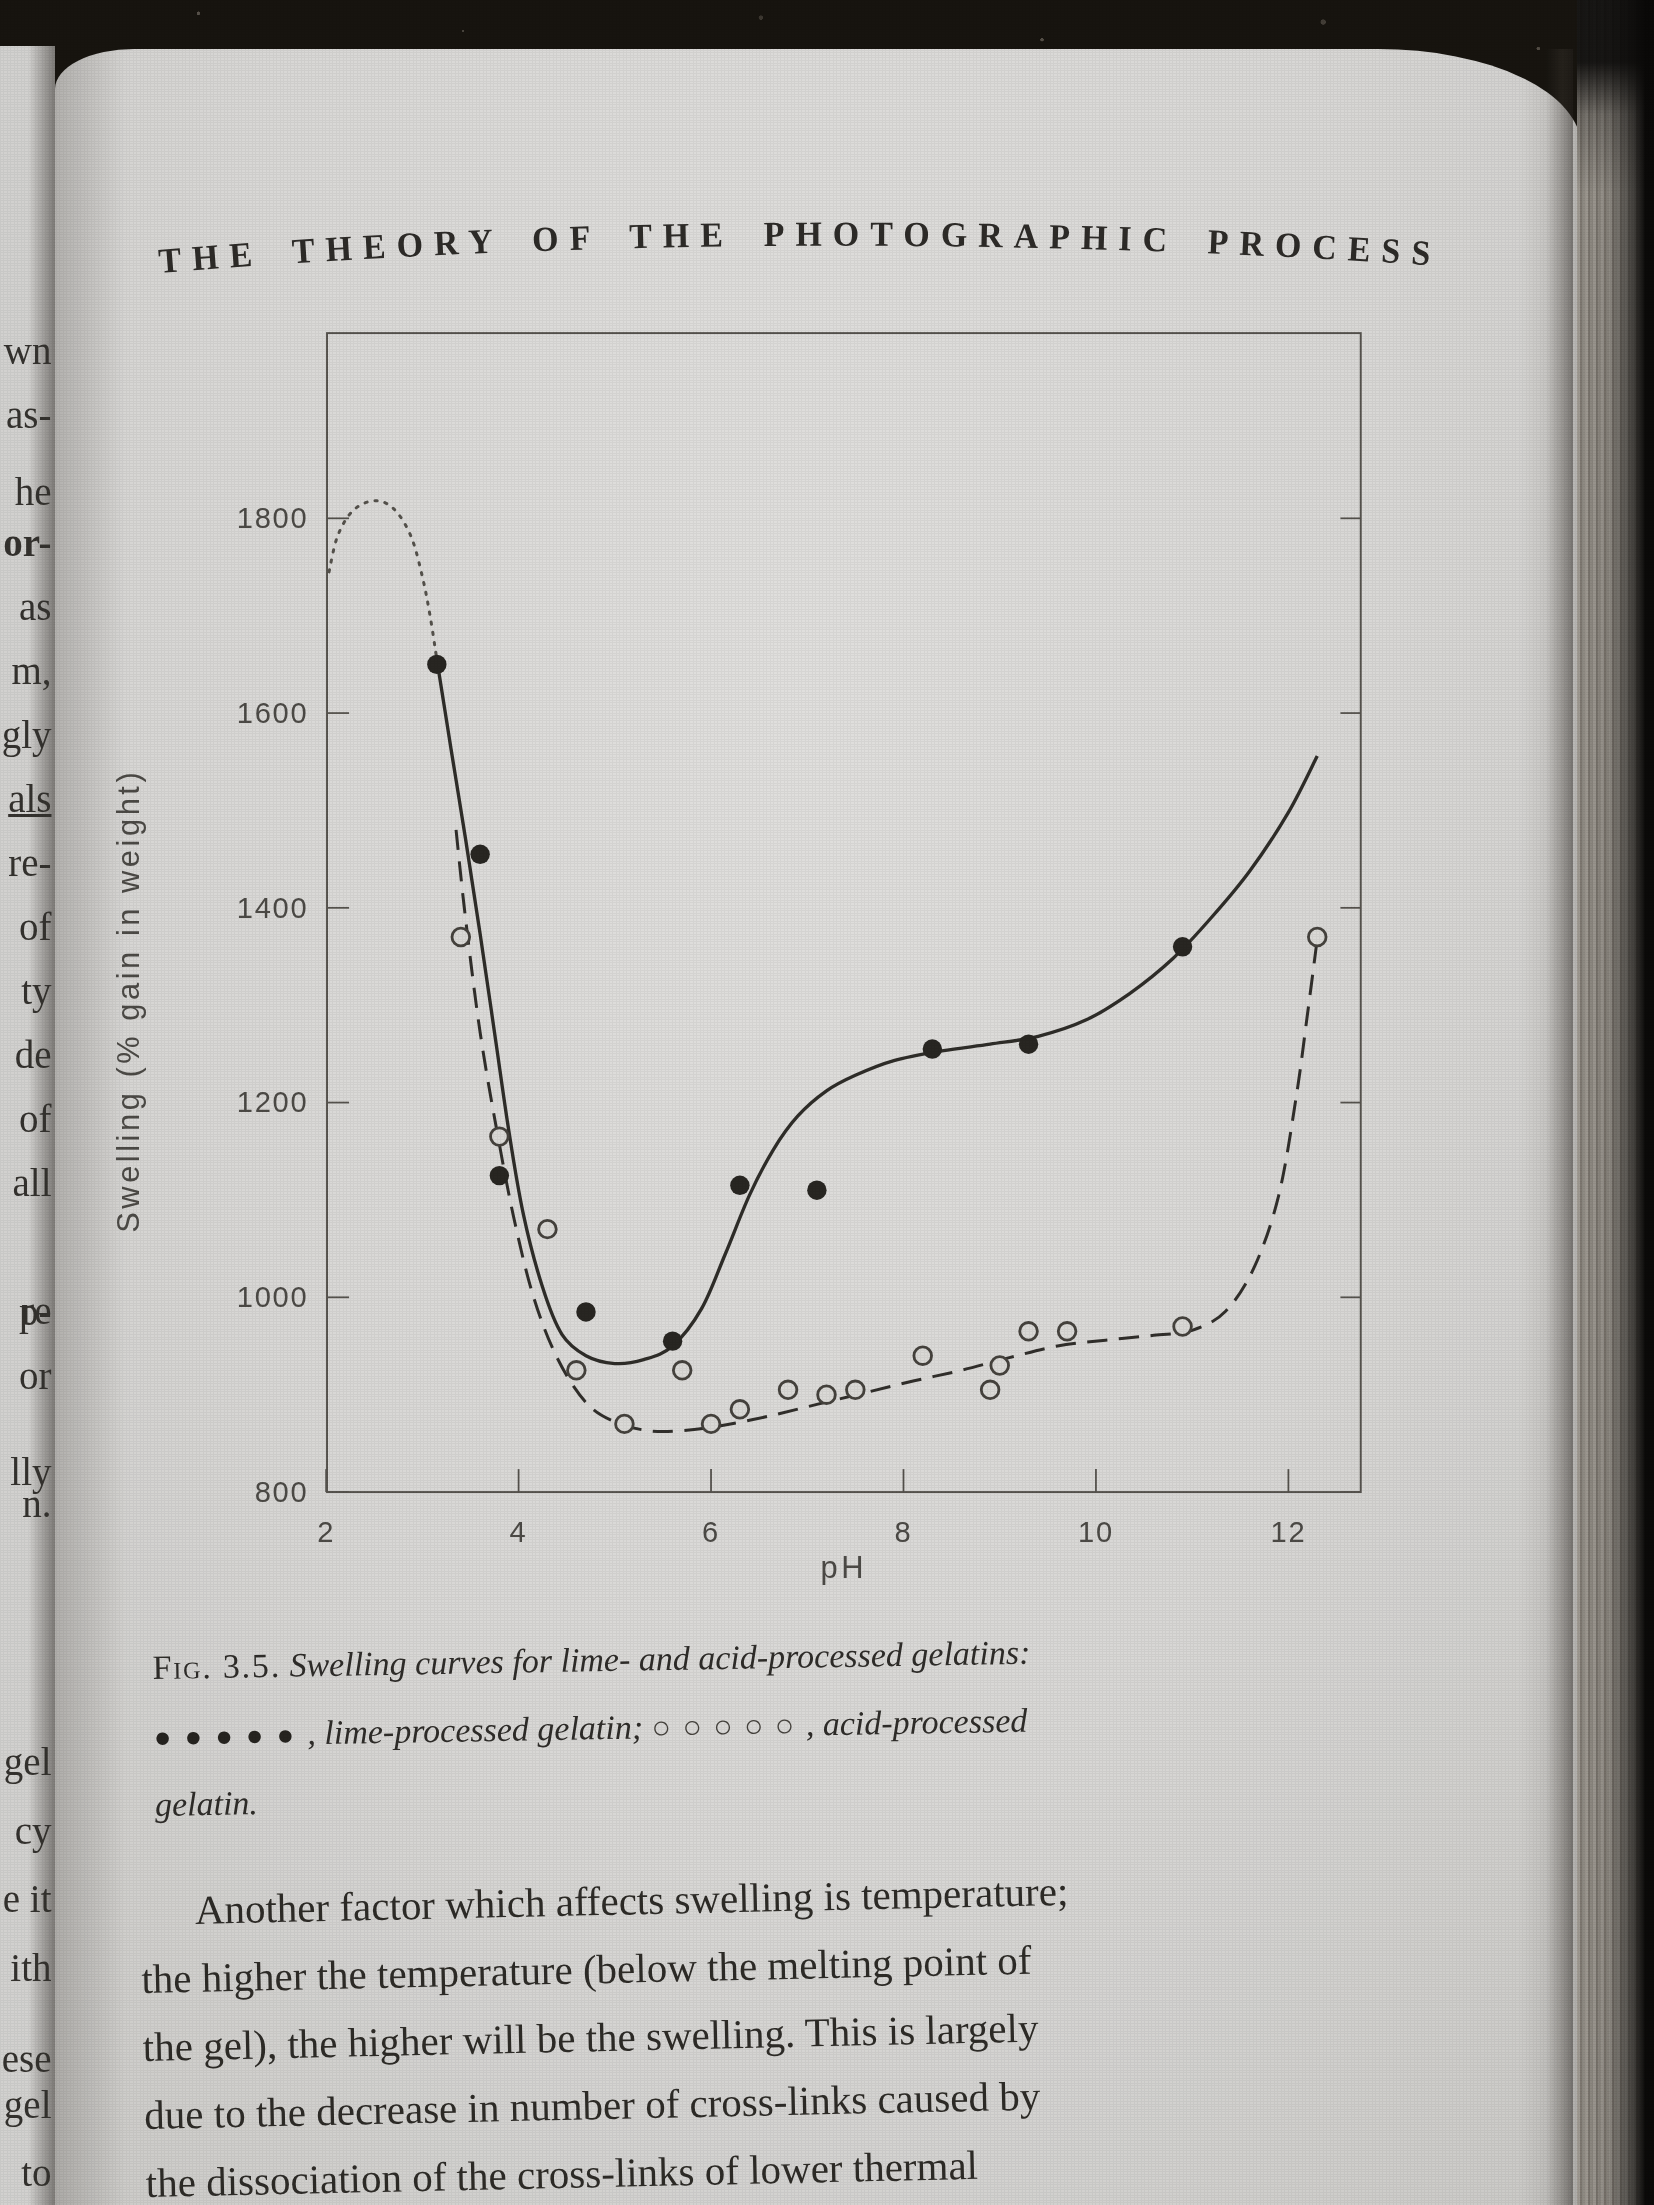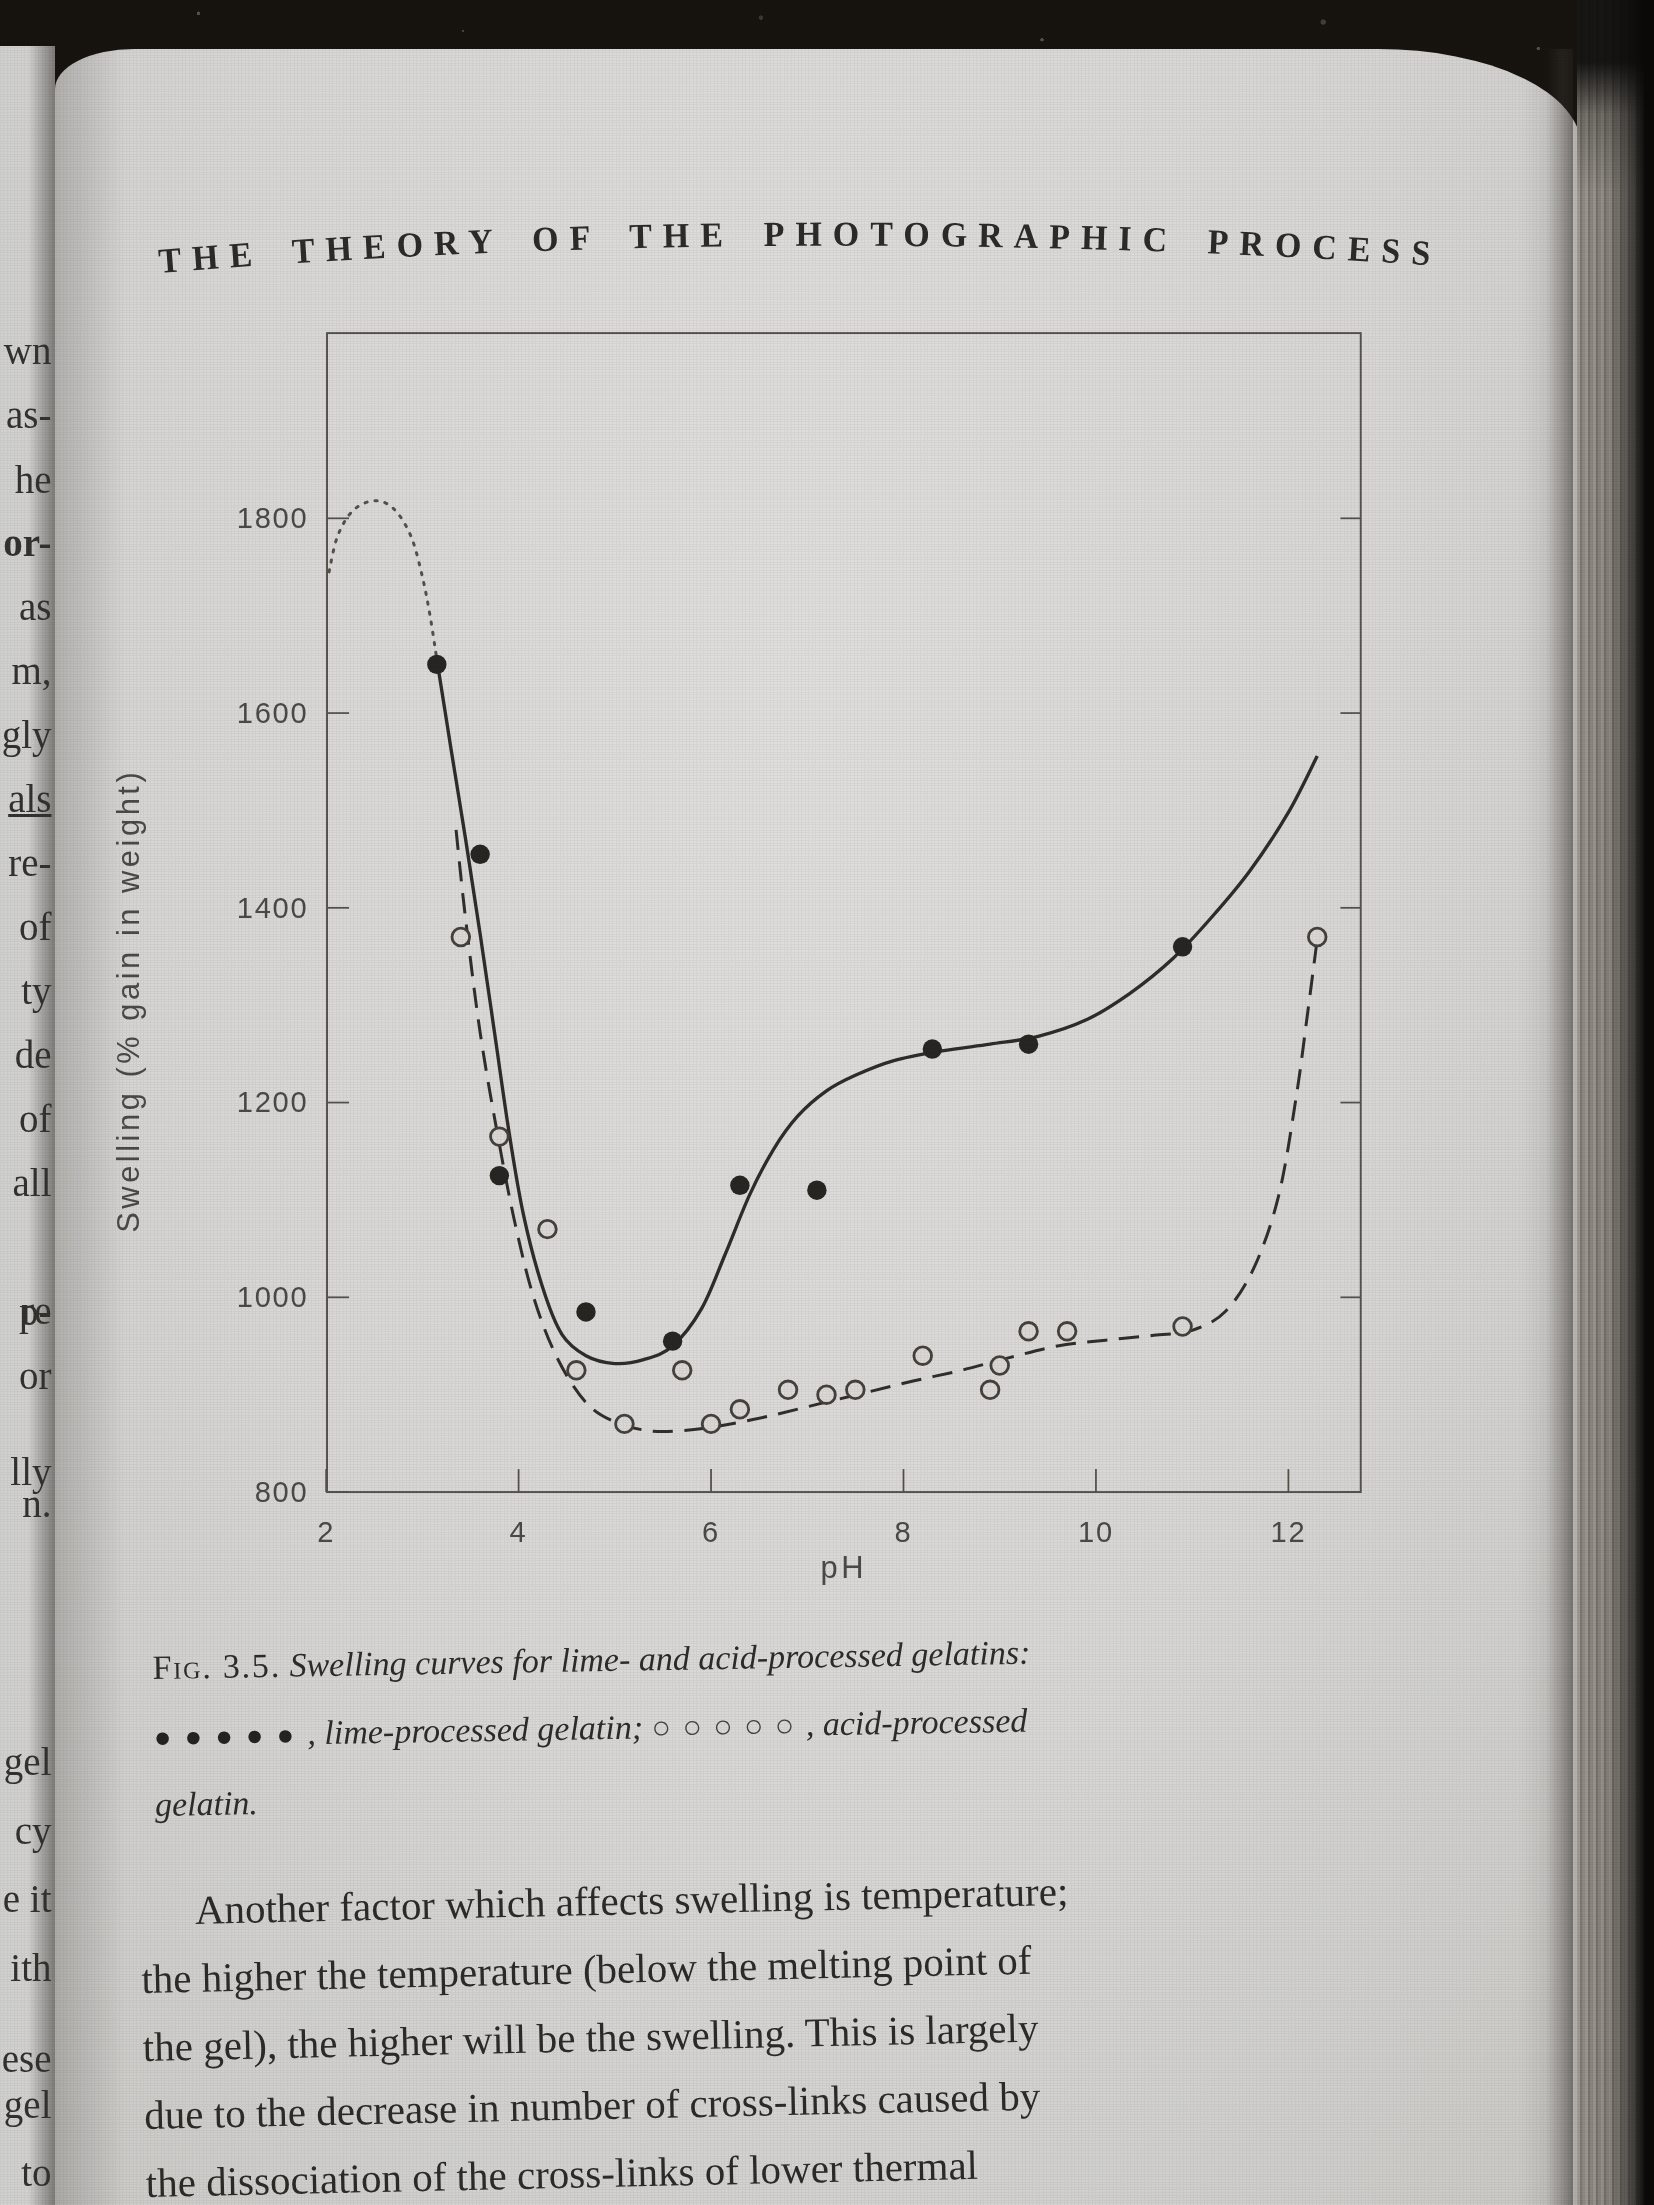--- a/index.html
+++ b/index.html
@@ -70,21 +70,21 @@
 </head>
 <body>
 
 <div class="photo">
   <div class="backdrop"></div>
 
   <div class="left-page">
     <div style="position:absolute;inset:0;">
         <div class="frag" style="top: 279px;">wn</div>
         <div class="frag" style="top: 343px;">as-</div>
-        <div class="frag" style="top: 408px; margin-left: 24px;">he</div>
+        <div class="frag" style="top: 420px; margin-left: 24px;">he</div>
         <div class="frag" style="top: 471px; font-weight: bold;">or-</div>
         <div class="frag" style="top: 535px;">as</div>
         <div class="frag" style="top: 599px;">m,</div>
         <div class="frag" style="top: 663px;">gly</div>
         <div class="frag" style="top: 727px; text-decoration: underline;">als</div>
         <div class="frag" style="top: 791px;">re-</div>
         <div class="frag" style="top: 855px;">of</div>
         <div class="frag" style="top: 919px;">ty</div>
         <div class="frag" style="top: 983px; margin-left: 43px;">de</div>
         <div class="frag" style="top: 1047px;">of</div>

